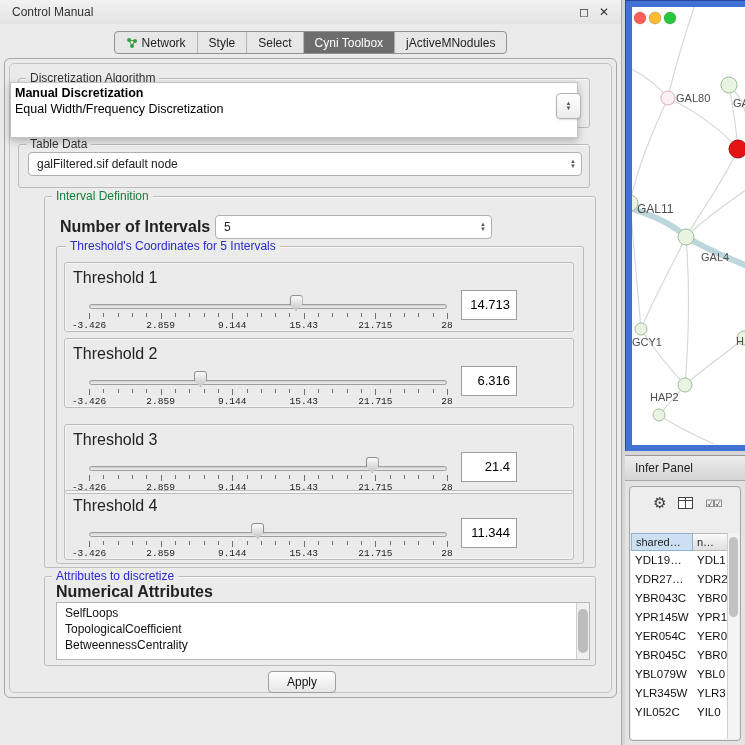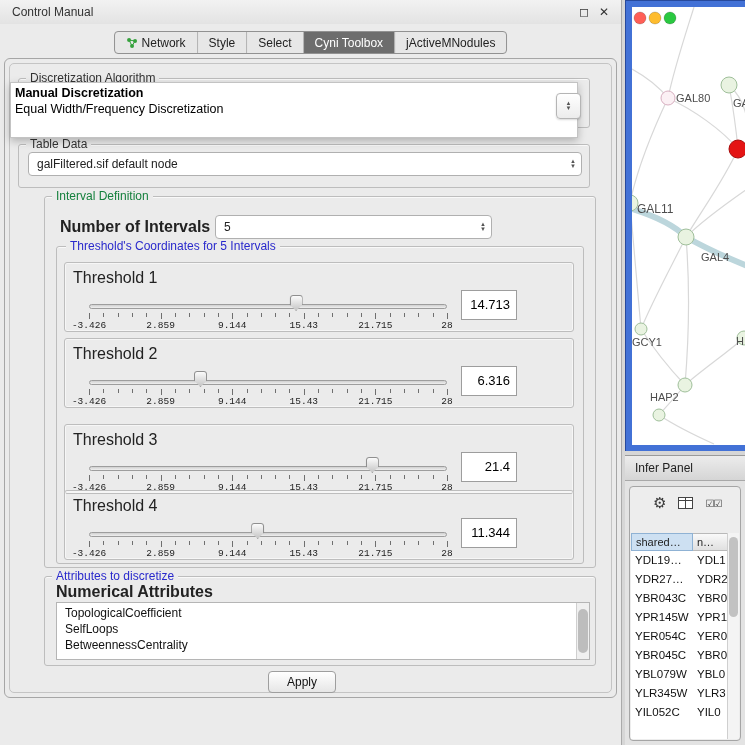--- a/index.html
+++ b/index.html
@@ -393,22 +393,22 @@
     </div>
     <div class="value-box">11.344</div>
   </div>
 </div>
 
   <div class="group" style="left:44px; top:576px; width:552px; height:90px;"></div>
   <div class="group-title t-blue" style="left:52px; top:569px;">Attributes to discretize</div>
   <div class="bold-label" style="left:56px; top:580px;">Numerical Attributes</div>
   <div class="listbox">
     <div id="attr-items" style="padding-top:2px;">
+        <div class="list-item">SelfLoops</div>
         <div class="list-item">TopologicalCoefficient</div>
-        <div class="list-item">SelfLoops</div>
         <div class="list-item">BetweennessCentrality</div>
       </div>
     <div class="list-scroll">
       <div class="thumb"></div>
     </div>
   </div>
 
   <button class="apply-btn">Apply</button>
 
 </div>

